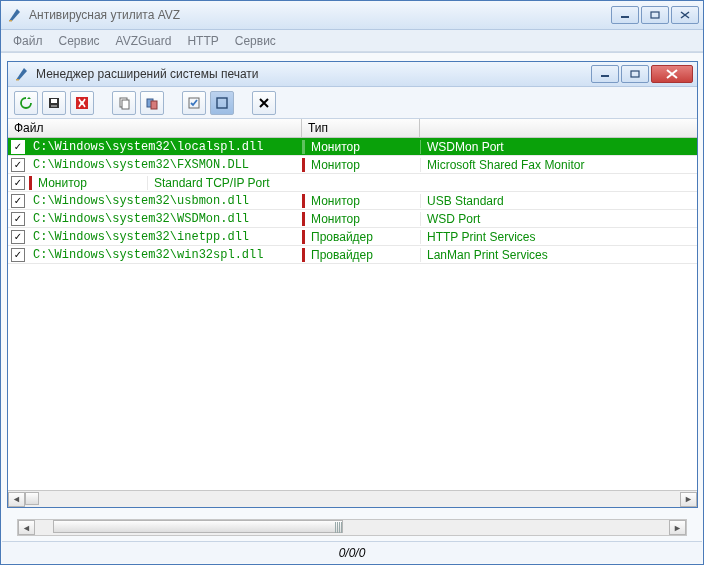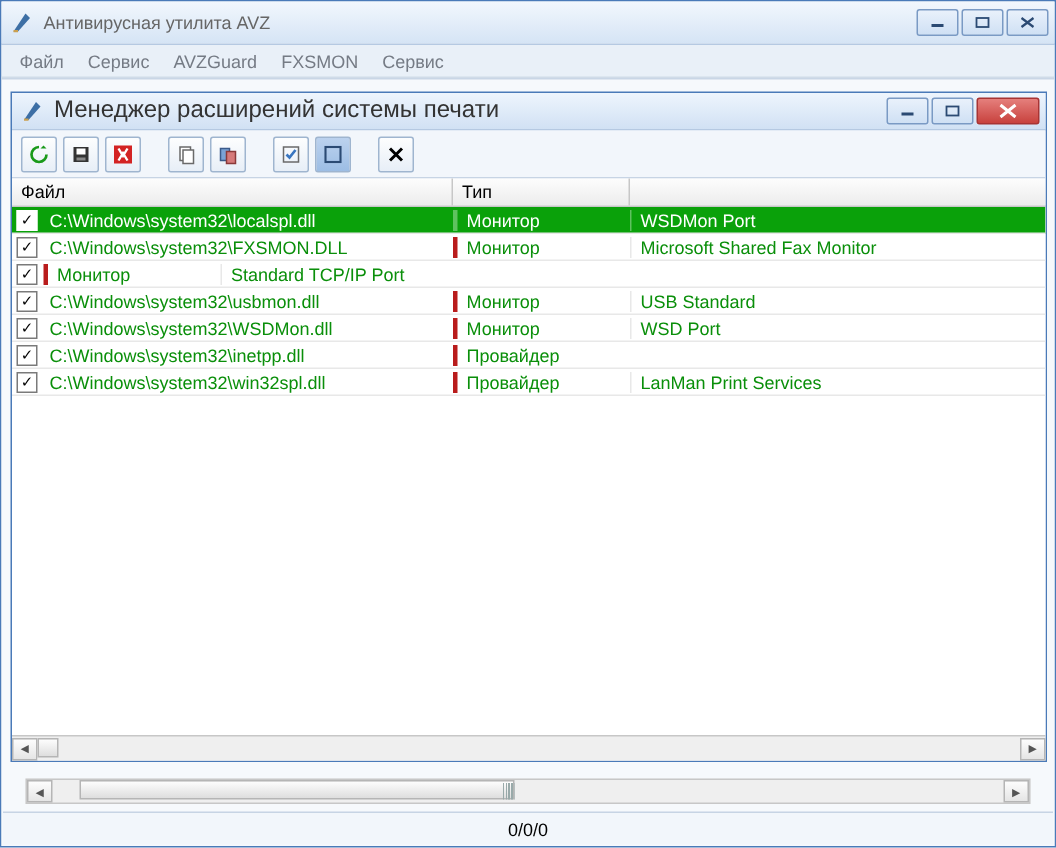--- a/index.html
+++ b/index.html
@@ -75,21 +75,21 @@
     flex-direction: column;
     box-shadow: 0 0 0 1px rgba(255,255,255,.4) inset;
   }
   .child-titlebar {
     height: 25px;
     background: linear-gradient(#eef5fd, #d1e1f4);
     display: flex; align-items: center;
     padding: 0 4px 0 6px;
     border-bottom: 1px solid #b5c9e2;
   }
-  .child-titlebar .title { flex: 1; font-size: 16px; color: #333; }
+  .child-titlebar .title { flex: 1; font-size: 12px; color: #333; }
   .child-close {
     width: 42px; height: 18px;
     border: 1px solid #a83434;
     border-radius: 2px;
     background: linear-gradient(#e57f7c, #c8423e);
     color: #fff;
     display: inline-flex; align-items: center; justify-content: center;
     font-weight: bold;
     font-size: 11px;
   }
@@ -148,21 +148,21 @@
   .cell { padding: 0 4px; overflow: hidden; white-space: nowrap; }
   .chk {
     width: 14px; height: 14px; margin: 0 4px 0 3px;
     border: 1px solid #7a7a7a;
     background: #fff;
     display: inline-flex; align-items: center; justify-content: center;
     font-size: 10px; color: #000;
     flex-shrink: 0;
   }
   .row.selected .chk { border-color: #fff; color: #000; }
-  .cell.file { width: 273px; }
+  .cell.file { width: 273px; font-family: Liberation Mono, monospace; }
   .cell.type { width: 118px; border-left: 3px solid #b91c1c; padding-left:6px; }
   .cell.name { flex: 1; border-left: 1px solid #e8e8e8; padding-left:6px; }
   .row.selected .cell.type, .row.selected .cell.name { border-left-color: rgba(255,255,255,.35); }
   .hscroll {
     height: 17px;
     background: #efefef;
     border-top: 1px solid #c7c7c7;
     display: flex; align-items: center;
   }
   .hscroll .arrow {
@@ -197,21 +197,21 @@
     position: absolute; left: 300px; top: 2px; width: 8px; height: 11px;
     background: repeating-linear-gradient(90deg,#9aa 0 1px, transparent 1px 2px);
   }
   .statusbar {
     position: absolute;
     left: 1px; right: 1px; bottom: 1px;
     height: 22px;
     background: #f2f6fb;
     border-top: 1px solid #c7d4e4;
     display: flex; align-items: center; justify-content: center;
-    font-size: 12px; color: #000;
+    font-size: 12px; color: #000; font-style: italic;
   }
 </style>
 </head>
 <body>
 
 <div class="outer-window">
 
   <div class="titlebar">
     <span class="app-icon">
       <svg width="16" height="16" viewBox="0 0 16 16">
@@ -236,21 +236,21 @@
             <path d="M1 1 L9 7 M9 1 L1 7" stroke="#2b4a73" stroke-width="1.5"></path>
           </svg>
         </span>
     </div>
   </div>
 
   <div class="menubar">
     <span class="menu-item">Файл</span>
     <span class="menu-item">Сервис</span>
     <span class="menu-item">AVZGuard</span>
-    <span class="menu-item">FXSMON</span>
+    <span class="menu-item">HTTP</span>
     <span class="menu-item">Сервис</span>
   </div>
 
   <div class="outer-body">
 
     <div class="child-window">
       <div class="child-titlebar">
         <span class="app-icon">
           <svg width="16" height="16" viewBox="0 0 16 16">
               <path d="M2 14 L10 2 L13 5 L5 14 Z" fill="#3d6fa5"></path>
@@ -362,20 +362,21 @@
           <div class="row">
             <span class="chk">✓</span>
             <span class="cell file">C:\Windows\system32\WSDMon.dll</span>
             <span class="cell type">Монитор</span>
             <span class="cell name">WSD Port</span>
           </div>
           <div class="row">
             <span class="chk">✓</span>
             <span class="cell file">C:\Windows\system32\inetpp.dll</span>
             <span class="cell type">Провайдер</span>
+            <span class="cell name">HTTP Print Services</span>
           </div>
           <div class="row">
             <span class="chk">✓</span>
             <span class="cell file">C:\Windows\system32\win32spl.dll</span>
             <span class="cell type">Провайдер</span>
             <span class="cell name">LanMan Print Services</span>
           </div>
         </div>
 
       <div class="hscroll">

